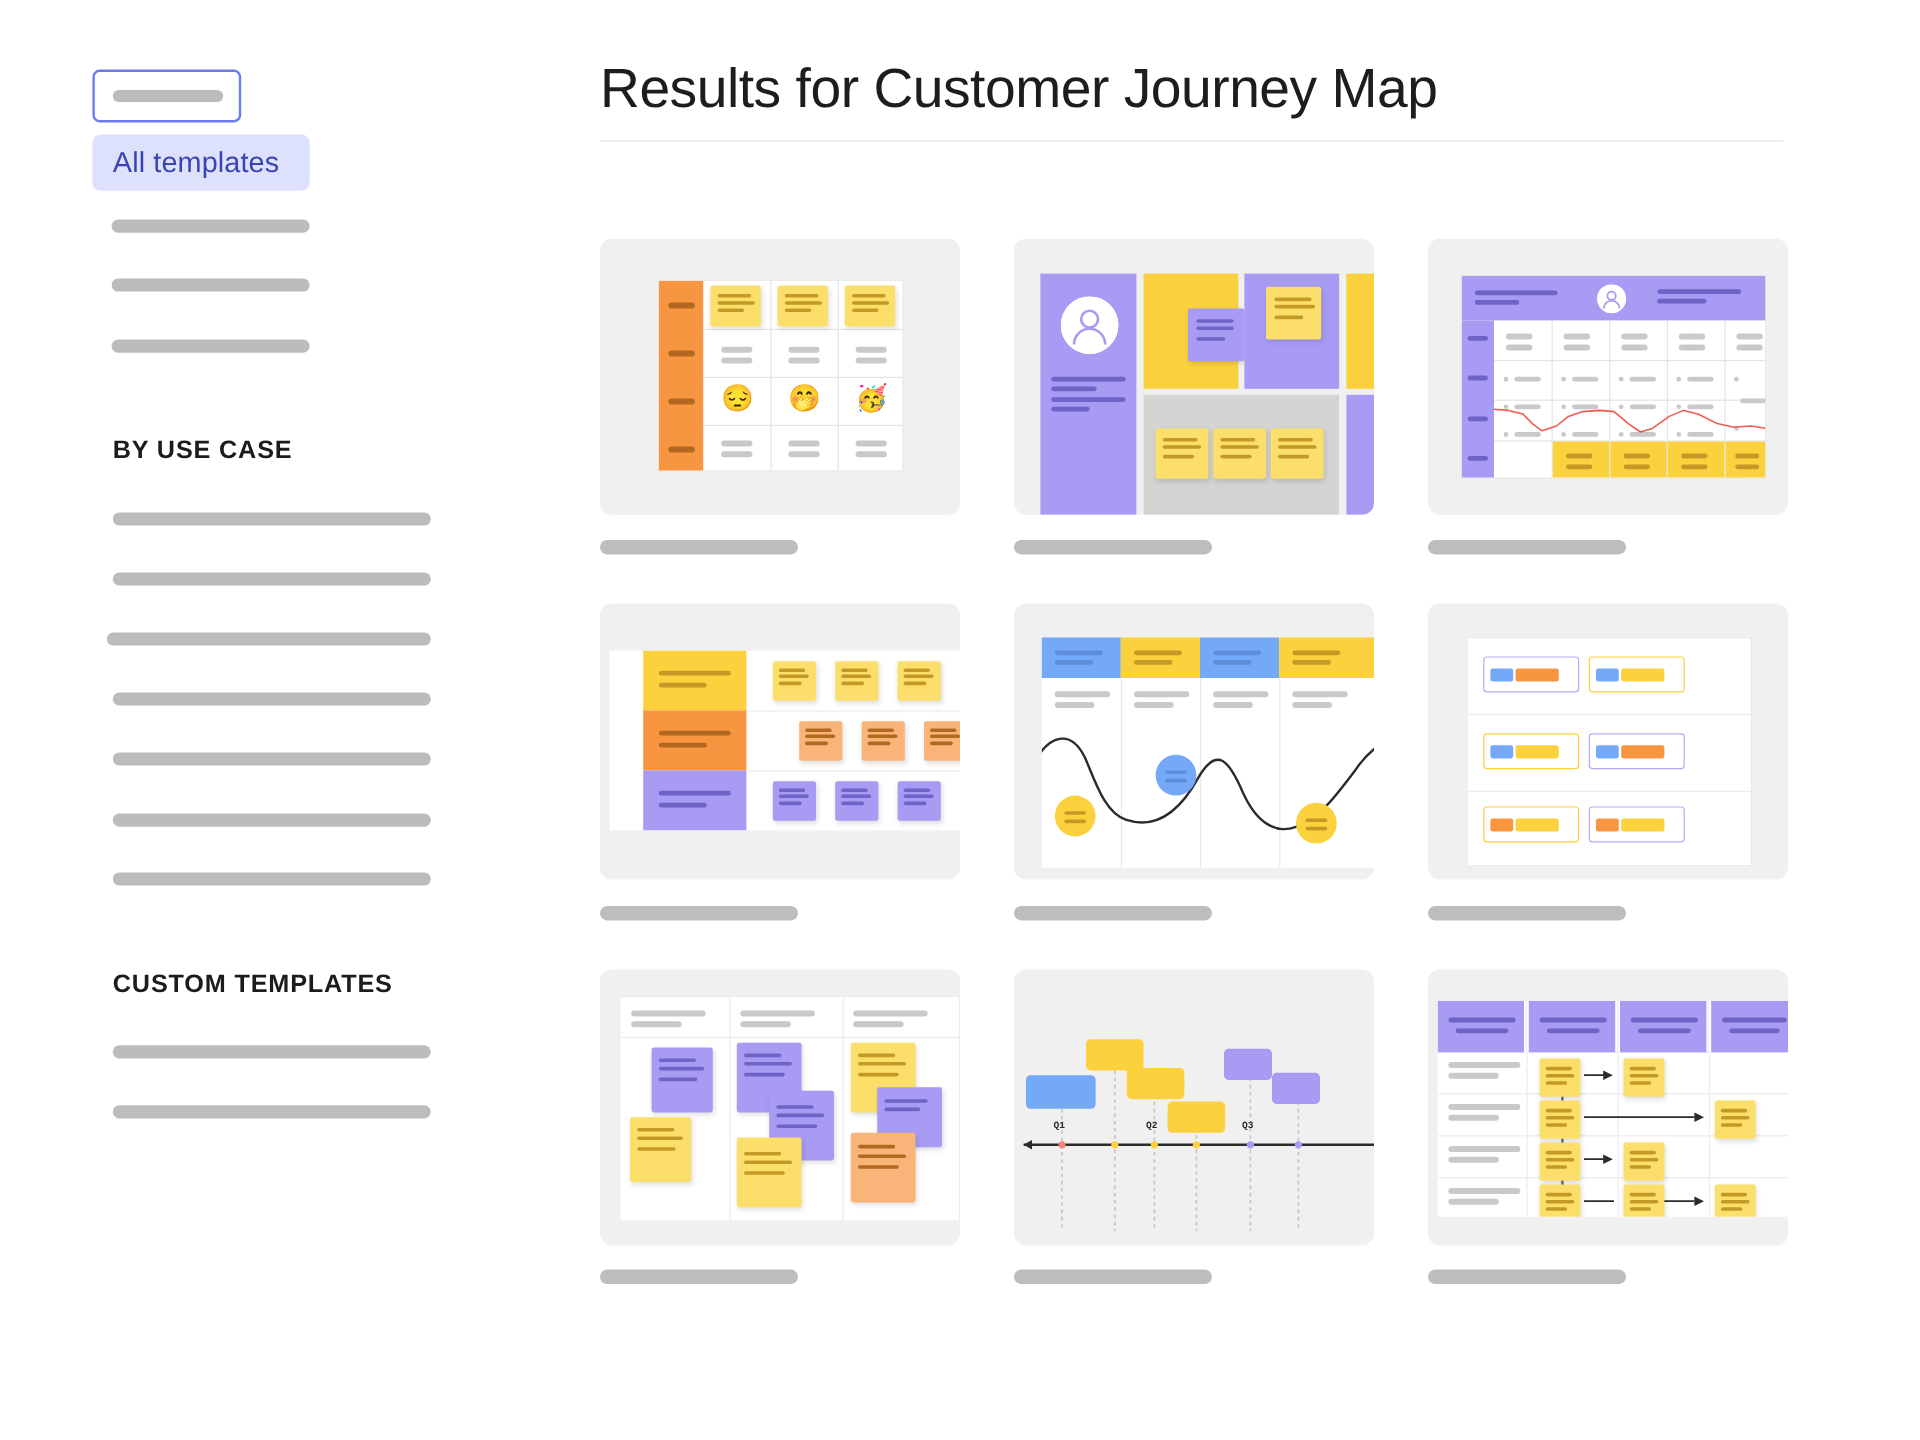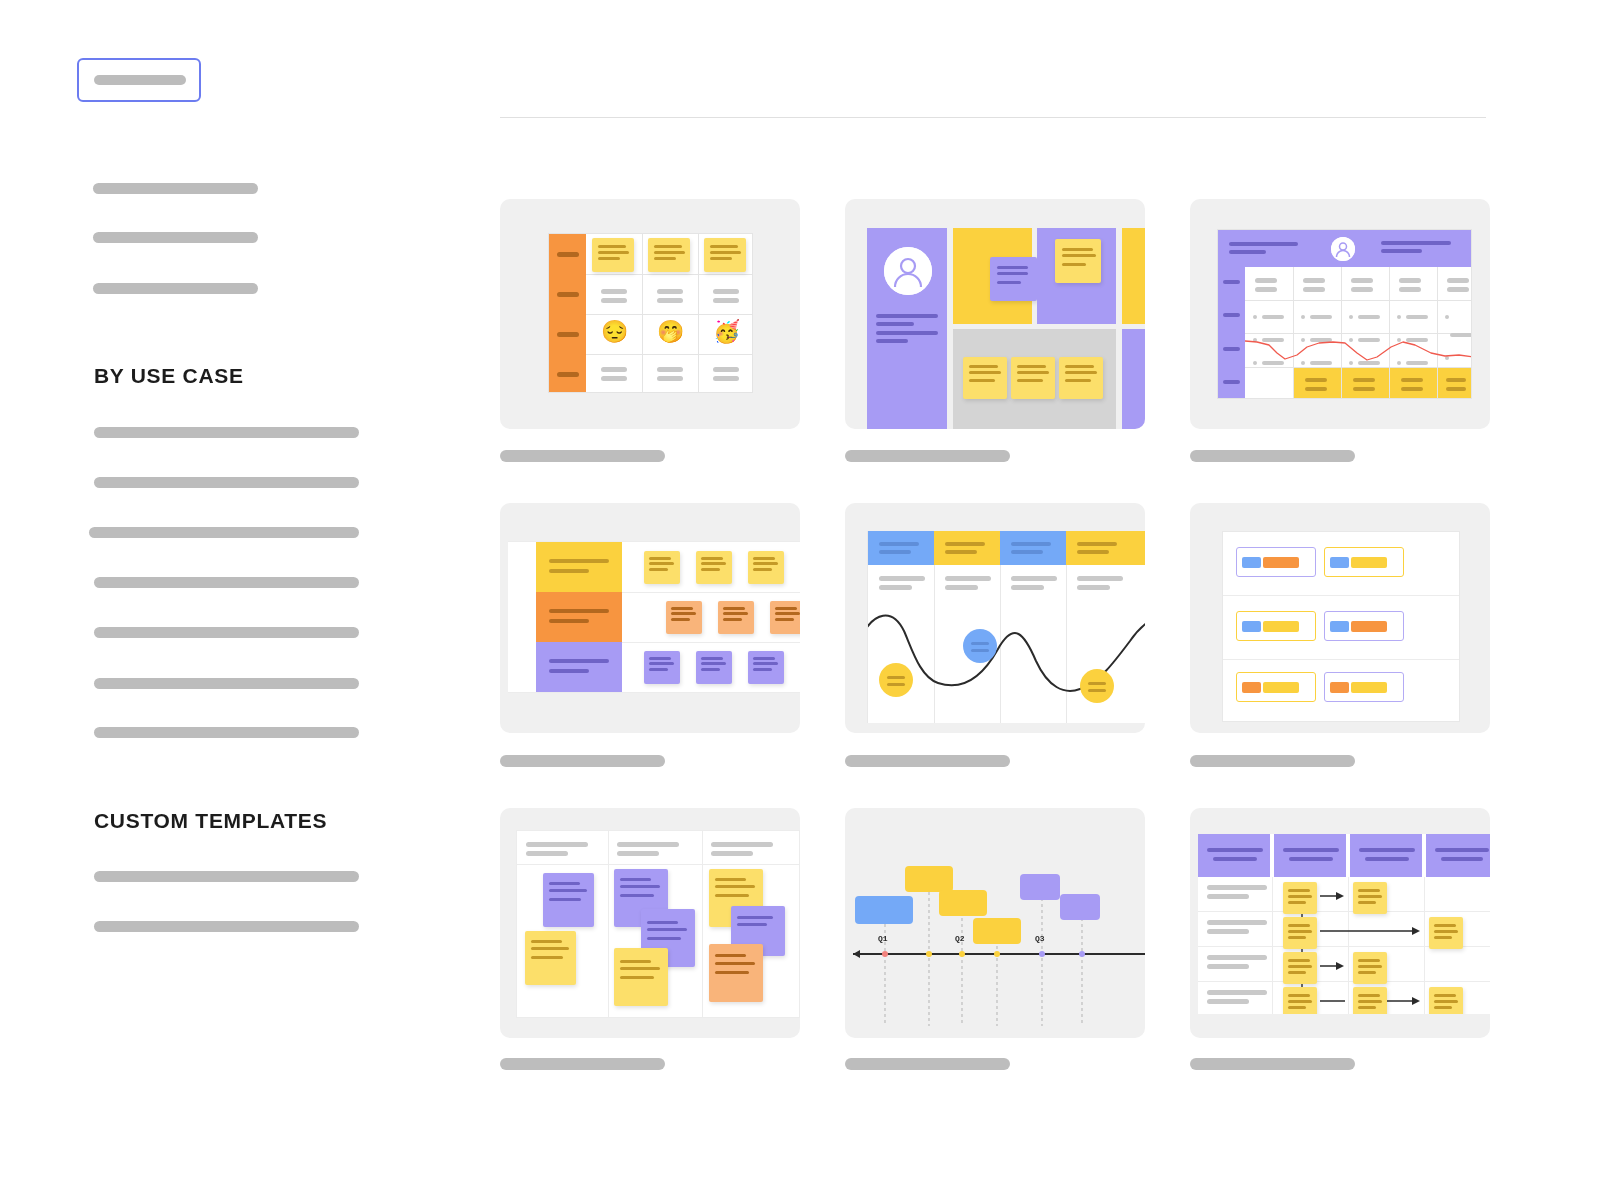--- a/index.html
+++ b/index.html
@@ -79,20 +79,23 @@
 <body>
 
 <div class="page">
 
   <div class="sidebar">
 
     <div class="search-box">
       <div class="ph"></div>
     </div>
 
+    <div class="all-templates">
+      <span>All templates</span>
+    </div>
 
     <div class="ph-bar" style="left:93px; top:183px; width:165px;"></div>
     <div class="ph-bar" style="left:93px; top:232px; width:165px;"></div>
     <div class="ph-bar" style="left:93px; top:283px; width:165px;"></div>
 
     <div class="sec-title" style="left:94px; top:364px;">BY USE CASE</div>
     <div class="ph-bar" style="left:94px; top:427px; width:265px;"></div>
     <div class="ph-bar" style="left:94px; top:477px; width:265px;"></div>
     <div class="ph-bar" style="left:89px; top:527px; width:270px;"></div>
     <div class="ph-bar" style="left:94px; top:577px; width:265px;"></div>
@@ -100,20 +103,21 @@
     <div class="ph-bar" style="left:94px; top:678px; width:265px;"></div>
     <div class="ph-bar" style="left:94px; top:727px; width:265px;"></div>
 
     <div class="sec-title" style="left:94px; top:809px;">CUSTOM TEMPLATES</div>
     <div class="ph-bar" style="left:94px; top:871px; width:265px;"></div>
     <div class="ph-bar" style="left:94px; top:921px; width:265px;"></div>
   </div>
 
   <div class="main">
 
+    <div class="page-title">Results for Customer Journey Map</div>
     <div class="title-rule"></div>
 
     <div class="card" style="left:30px; top:199px;">
       <div class="board" style="left:48px; top:34px; width:205px; height:160px; border:1px solid #e4e4e4;">
 
         <div style="position:absolute;left:0;top:0;width:37px;height:160px;background:#f79540;">
           <div class="line org" style="position:absolute;left:8px;top:18px;width:22px;"></div>
           <div class="line org" style="position:absolute;left:8px;top:58px;width:22px;"></div>
           <div class="line org" style="position:absolute;left:8px;top:98px;width:22px;"></div>
           <div class="line org" style="position:absolute;left:8px;top:138px;width:22px;"></div>

